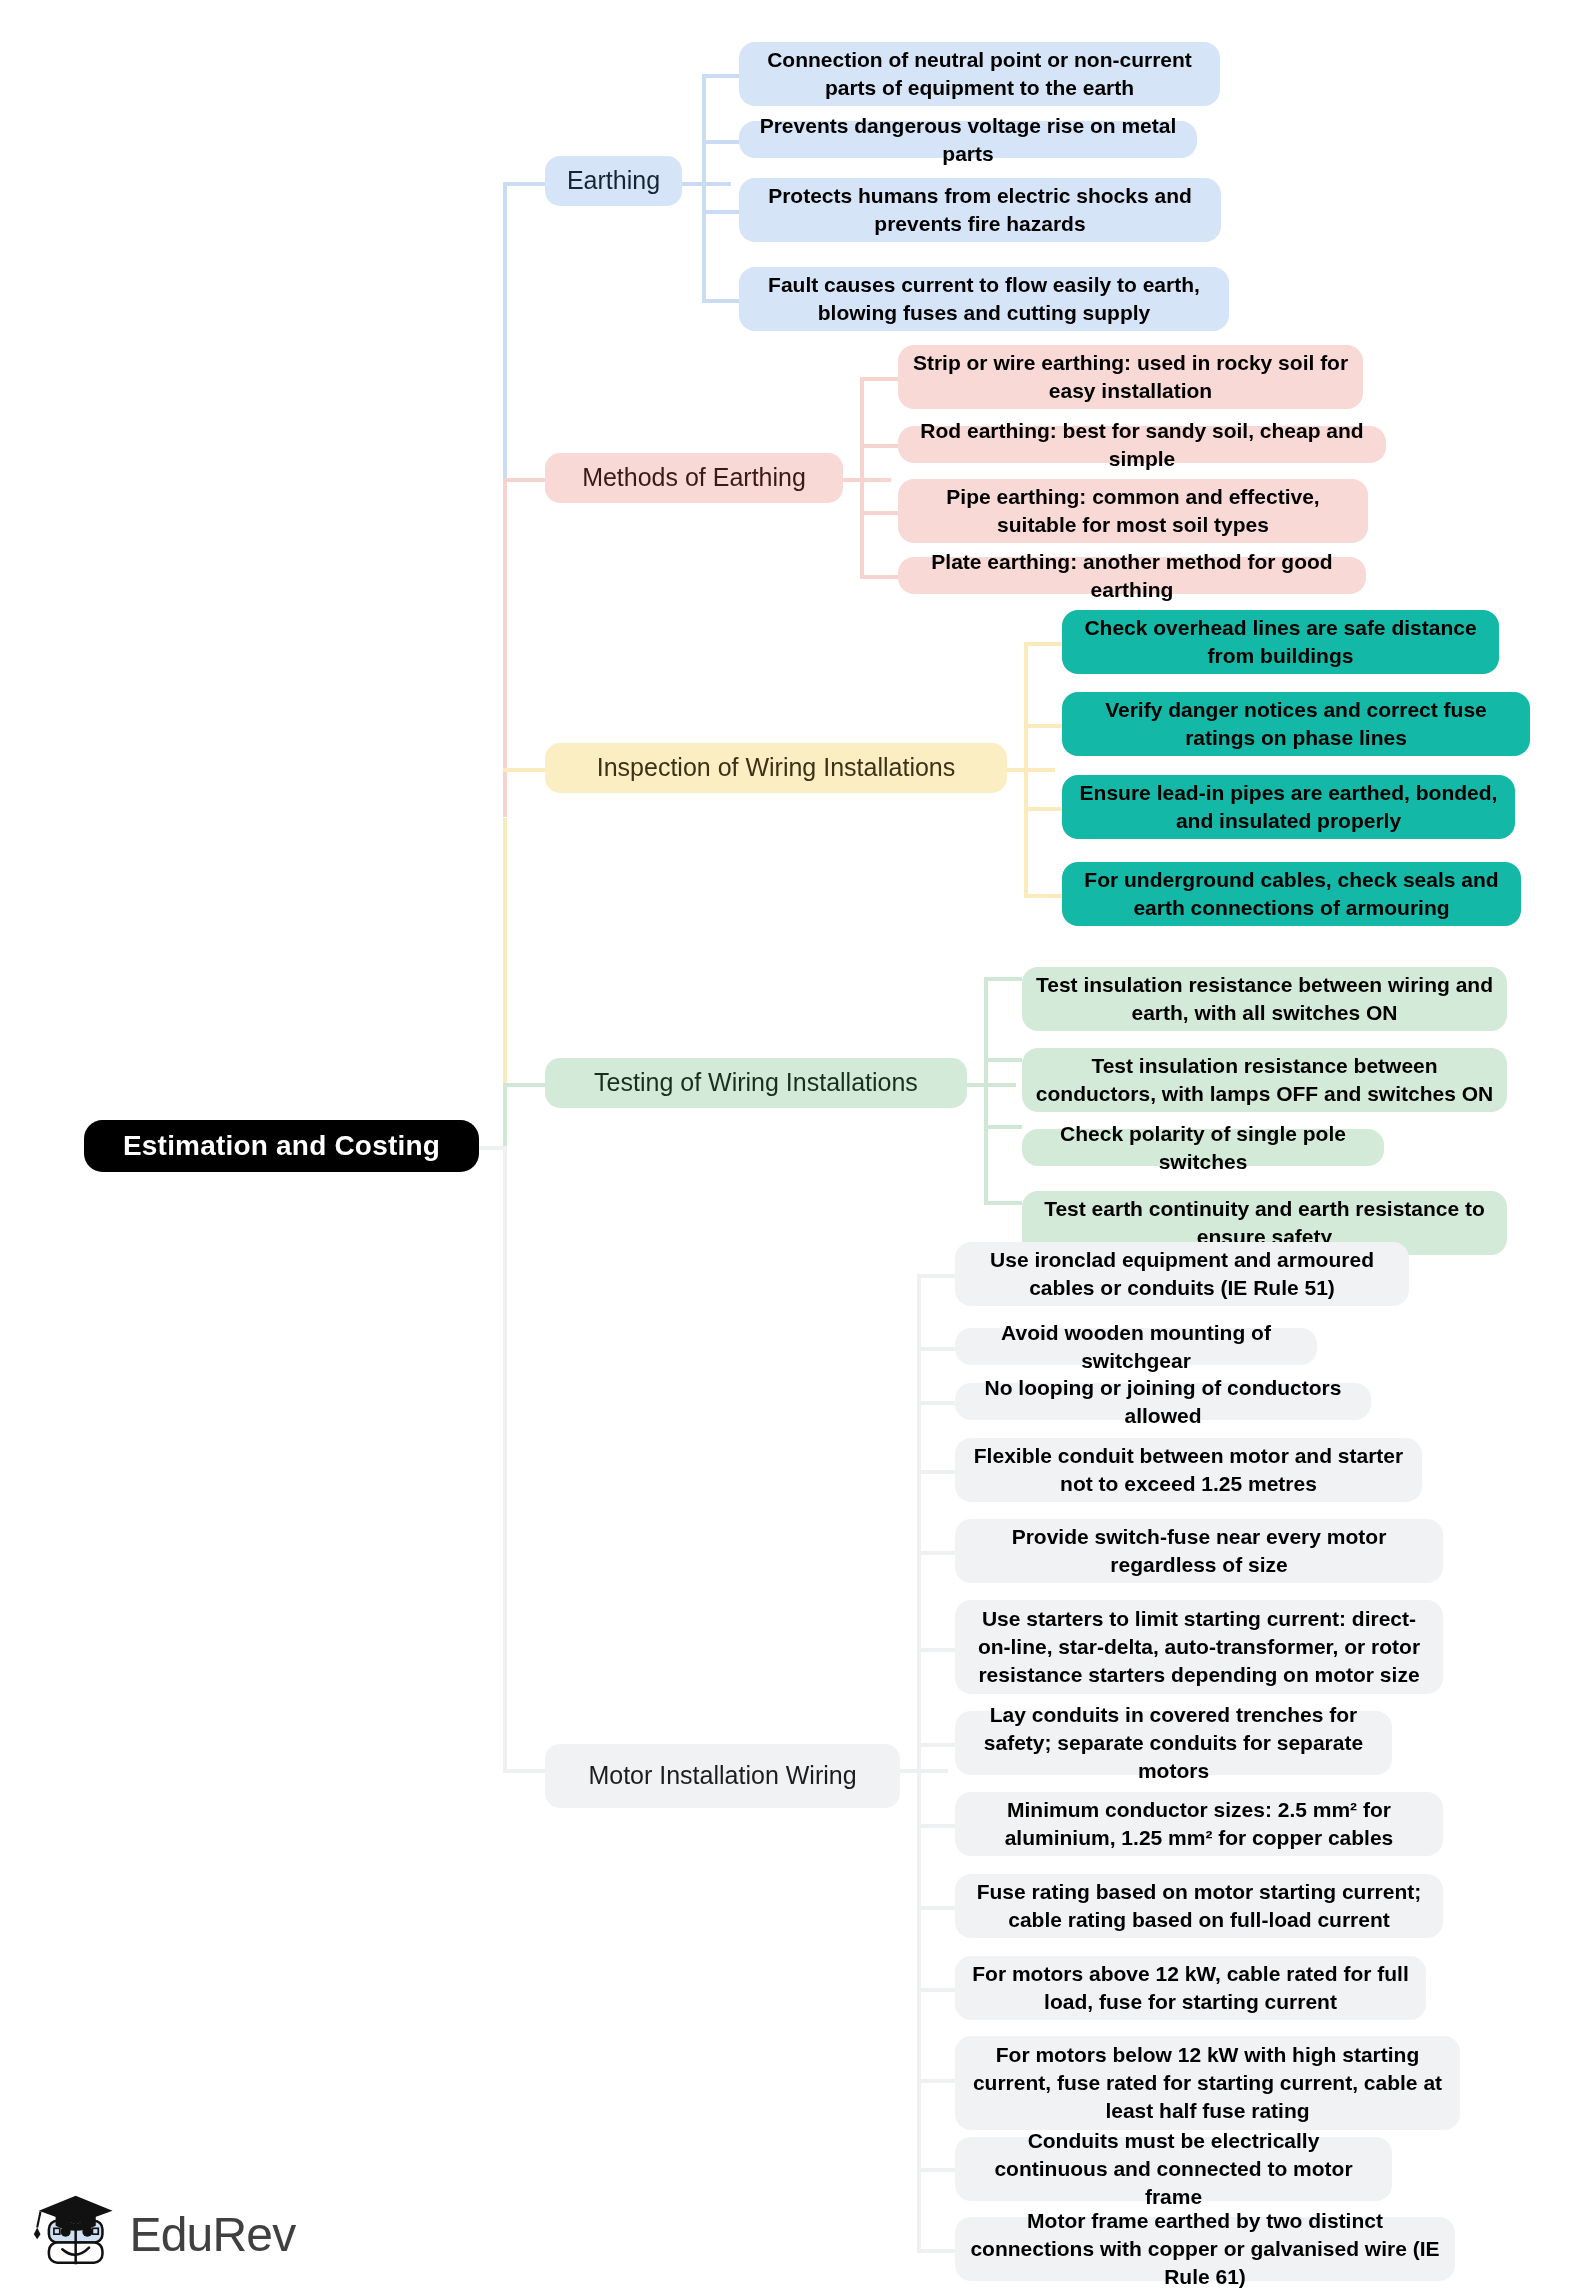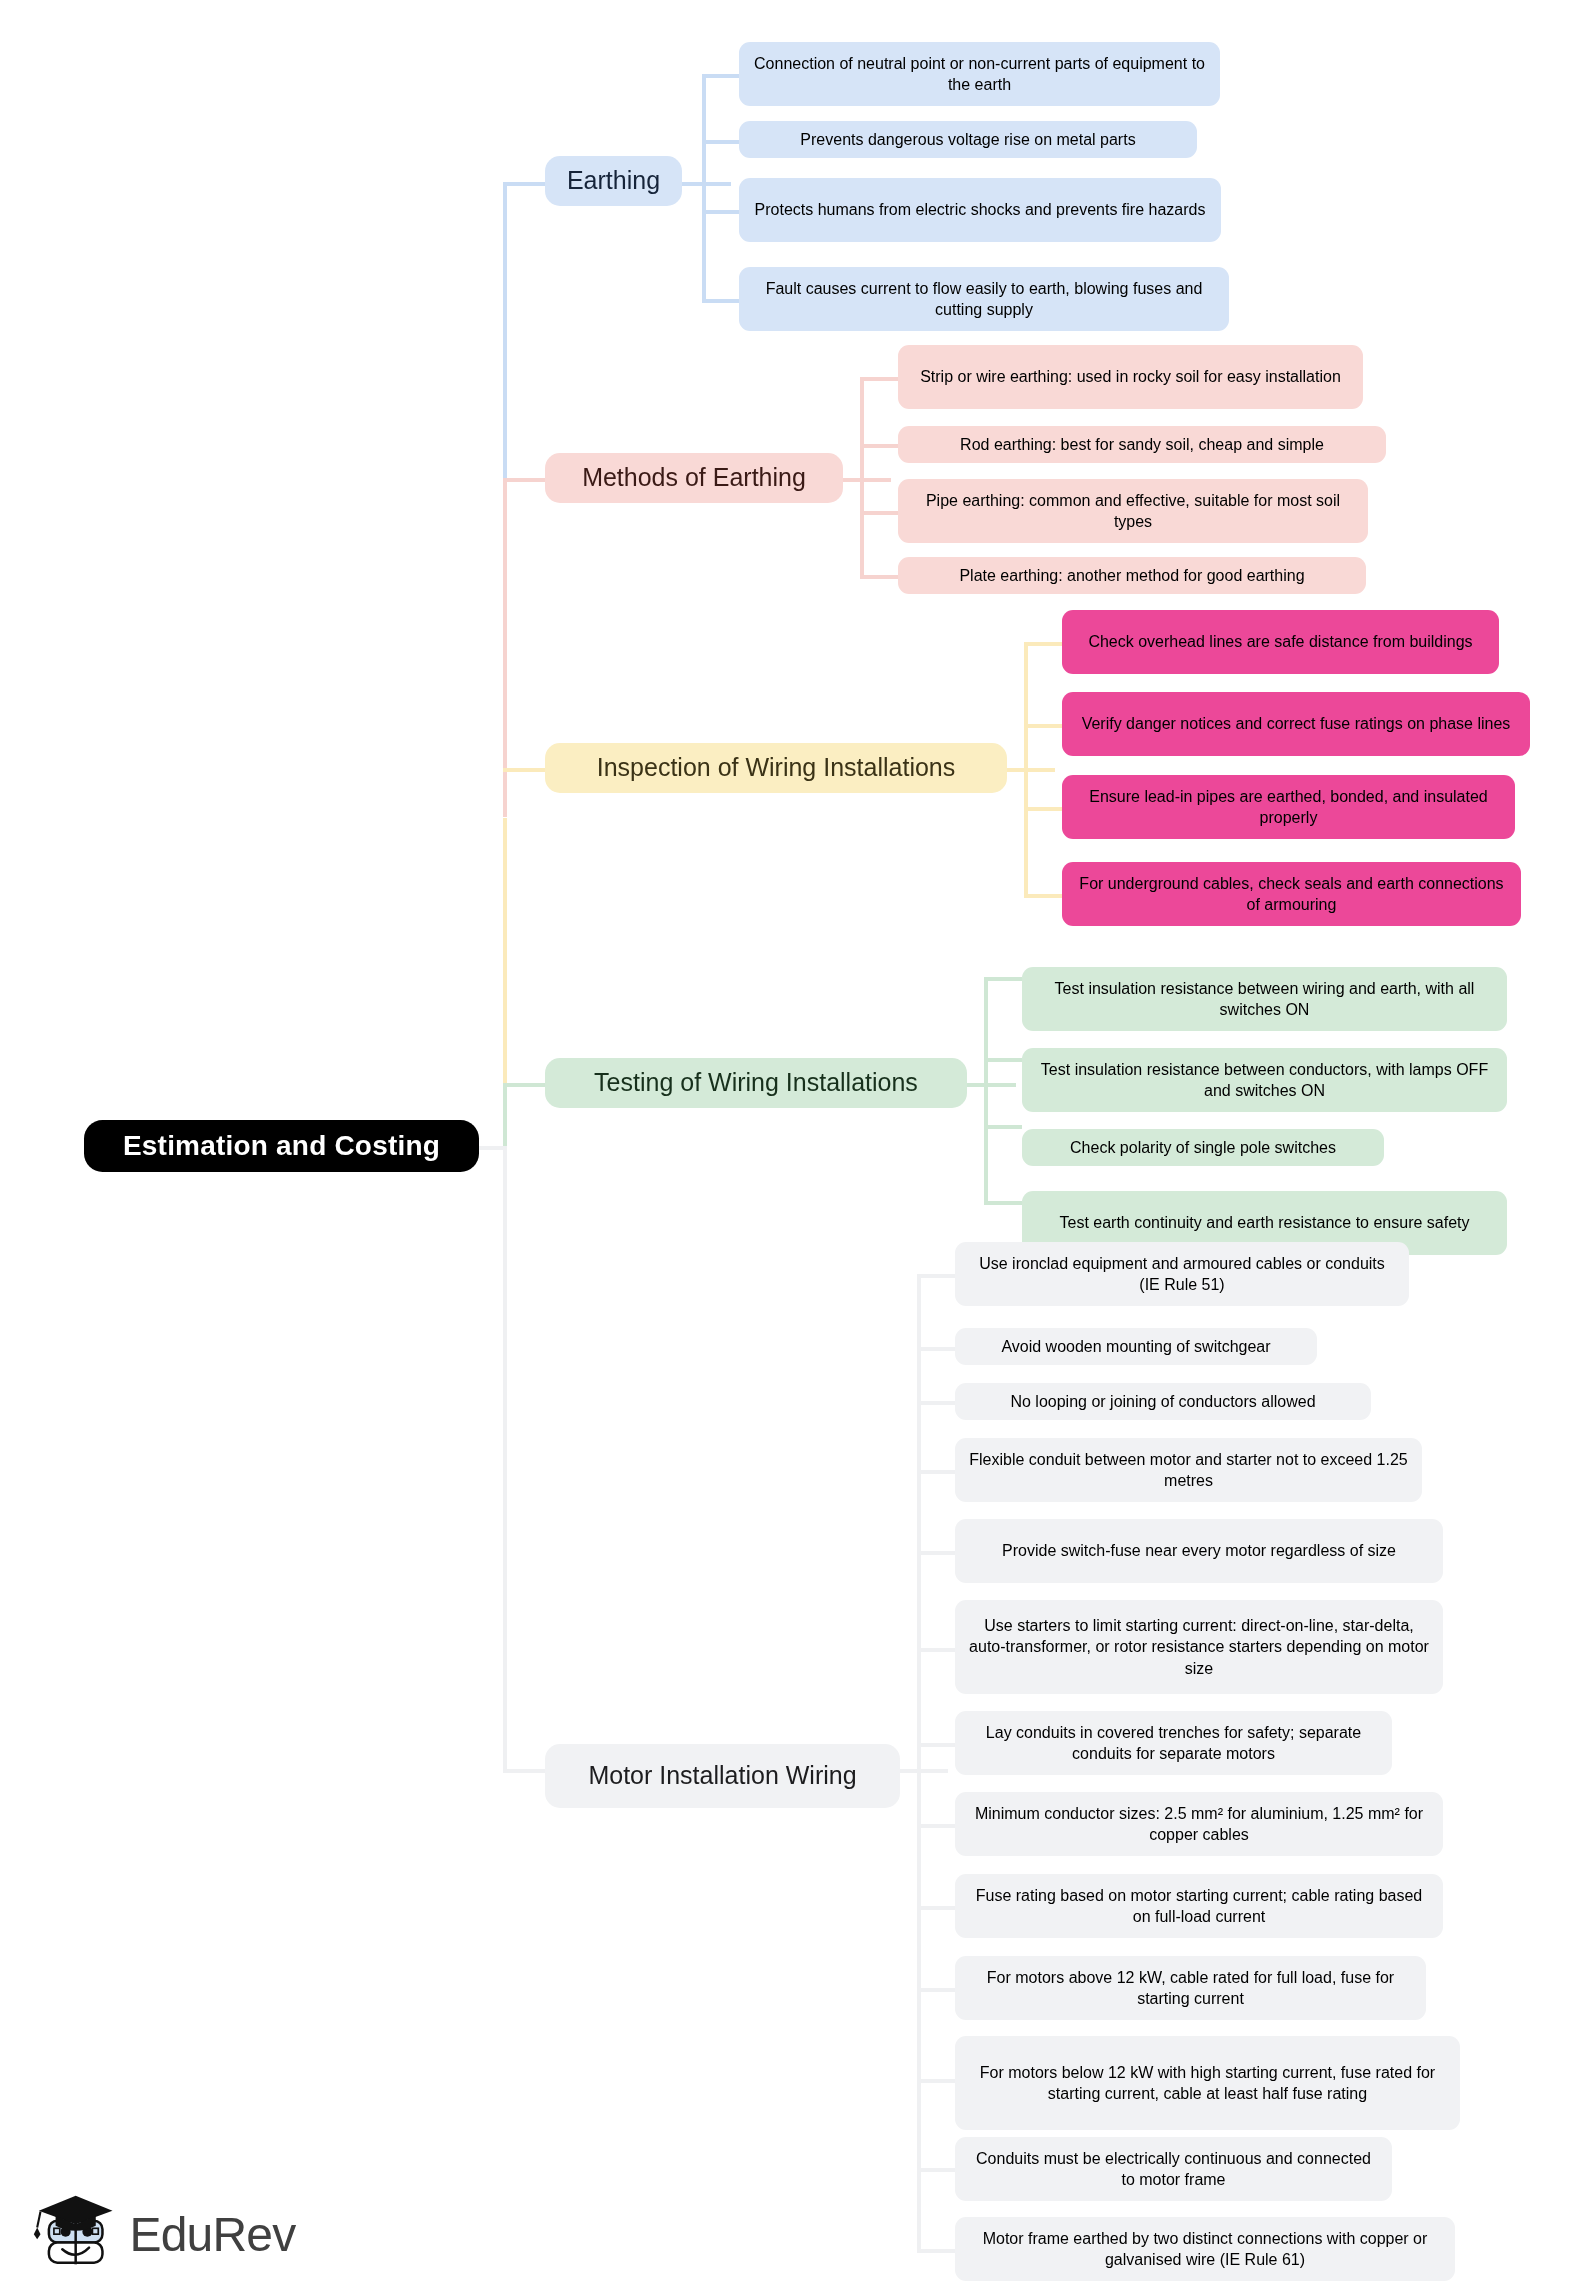--- a/index.html
+++ b/index.html
@@ -48,32 +48,33 @@
     letter-spacing: 0.2px;
   }
 
   .branch {
     font-size: 25px;
     border-radius: 15px;
     padding: 8.4px 17px;
   }
 
   .leaf {
-    font-size: 16px;
+    font-size: 21px;
     padding: 9.3px 13.5px;
-    border-radius: 11px;
+    border-radius: 16px;
+    font-weight: bold;
   }
 
   
   .c-blue   { background: #d6e4f7; color: #16243a; }
   .c-blue-l { background: #d6e4f7; }
   .c-pink   { background: #f9d9d6; color: #3a1a16; }
   .c-pink-l { background: #f9d9d6; }
   .c-yellow { background: #fbeec2; color: #3a3216; }
-  .c-yellow-l { background: #ec4899; }
+  .c-yellow-l { background: #14b8a6; }
   .c-green  { background: #d4ead8; color: #17301c; }
   .c-green-l{ background: #d4ead8; margin-top: 22px; }
   .c-gray   { background: #f1f2f4; color: #1d1d1f; }
   .c-gray-l { background: #f1f2f4; }
 
   
   .s-blue   { background: #c9dcf4; }
   .s-pink   { background: #f6d3cf; }
   .s-yellow { background: #fbeabb; }
   .s-green  { background: #cfe7d4; }

